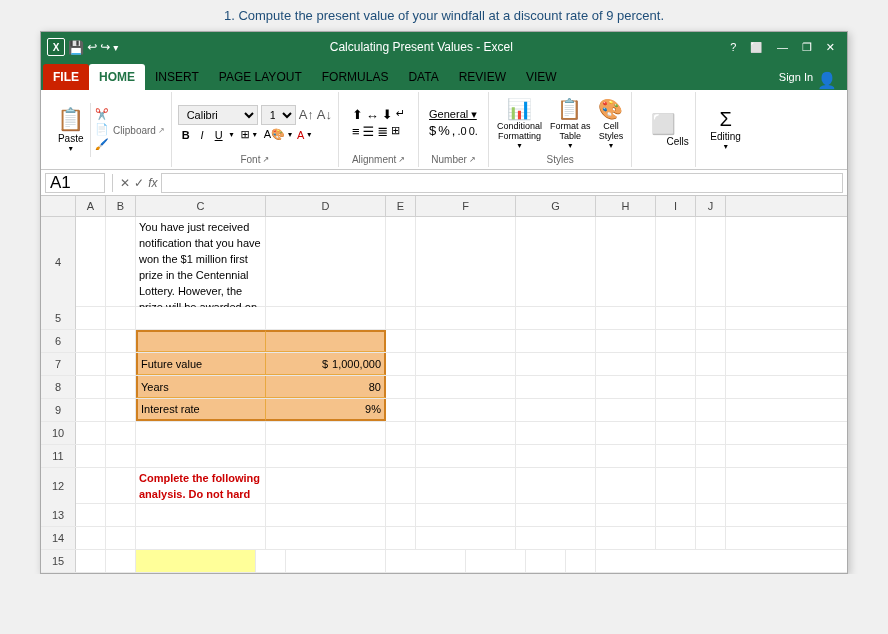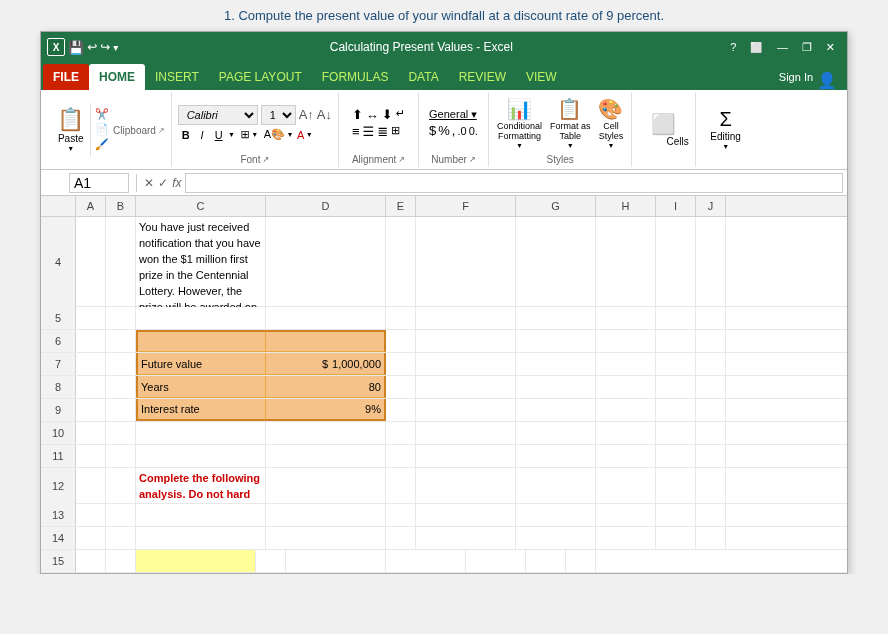--- a/index.html
+++ b/index.html
@@ -41,21 +41,21 @@
       background: #217346;
       display: flex;
       align-items: flex-end;
       padding: 0 2px;
       height: 28px;
     }
     .ribbon-tab {
       padding: 4px 10px;
       font-size: 12px;
       cursor: pointer;
-      color: #bef264;
+      color: #000000;
       border-radius: 3px 3px 0 0;
       height: 26px;
       display: flex;
       align-items: center;
     }
     .ribbon-tab.active {
       background: white;
       color: #217346;
       font-weight: bold;
     }
@@ -78,42 +78,41 @@
       padding: 2px 6px;
       min-width: 60px;
     }
     .ribbon-group:last-child { border-right: none; }
     .ribbon-group-label { font-size: 10px; color: #666; margin-top: 2px; display: flex; align-items: center; gap: 2px; }
     .ribbon-group-label-expand { font-size: 8px; color: #888; cursor: pointer; }
 
     
     .font-section { display: flex; flex-direction: column; gap: 2px; }
     .font-row { display: flex; align-items: center; gap: 3px; }
-    .font-select { border: 1px solid #ccc; padding: 1px 4px; font-size: 11px; width: 80px; height: 20px; font-style: italic; }
+    .font-select { border: 1px solid #ccc; padding: 1px 4px; font-size: 11px; width: 80px; height: 20px; }
     .font-size-select { border: 1px solid #ccc; padding: 1px 4px; font-size: 11px; width: 35px; height: 20px; }
     .font-btn { padding: 1px 4px; font-size: 11px; cursor: pointer; border-radius: 2px; }
     .font-btn.bold { font-weight: bold; }
     .font-btn.italic { font-style: italic; }
 
     
     .formula-bar {
       display: flex;
       align-items: center;
       border-bottom: 1px solid #c8c8c8;
       padding: 2px 4px;
       height: 26px;
       gap: 4px;
     }
     .cell-ref {
       border: 1px solid #ccc;
       width: 60px;
       padding: 1px 4px;
-      font-size: 14px;
+      font-size: 17px;
       height: 20px;
-      margin-left: 24px;
     }
     .formula-input { flex: 1; border: 1px solid #ccc; padding: 1px 4px; font-size: 11px; height: 20px; }
 
     
     .spreadsheet { display: flex; flex-direction: column; overflow: hidden; }
 
     
     .col-header-row {
       display: flex;
       background: #f2f2f2;

